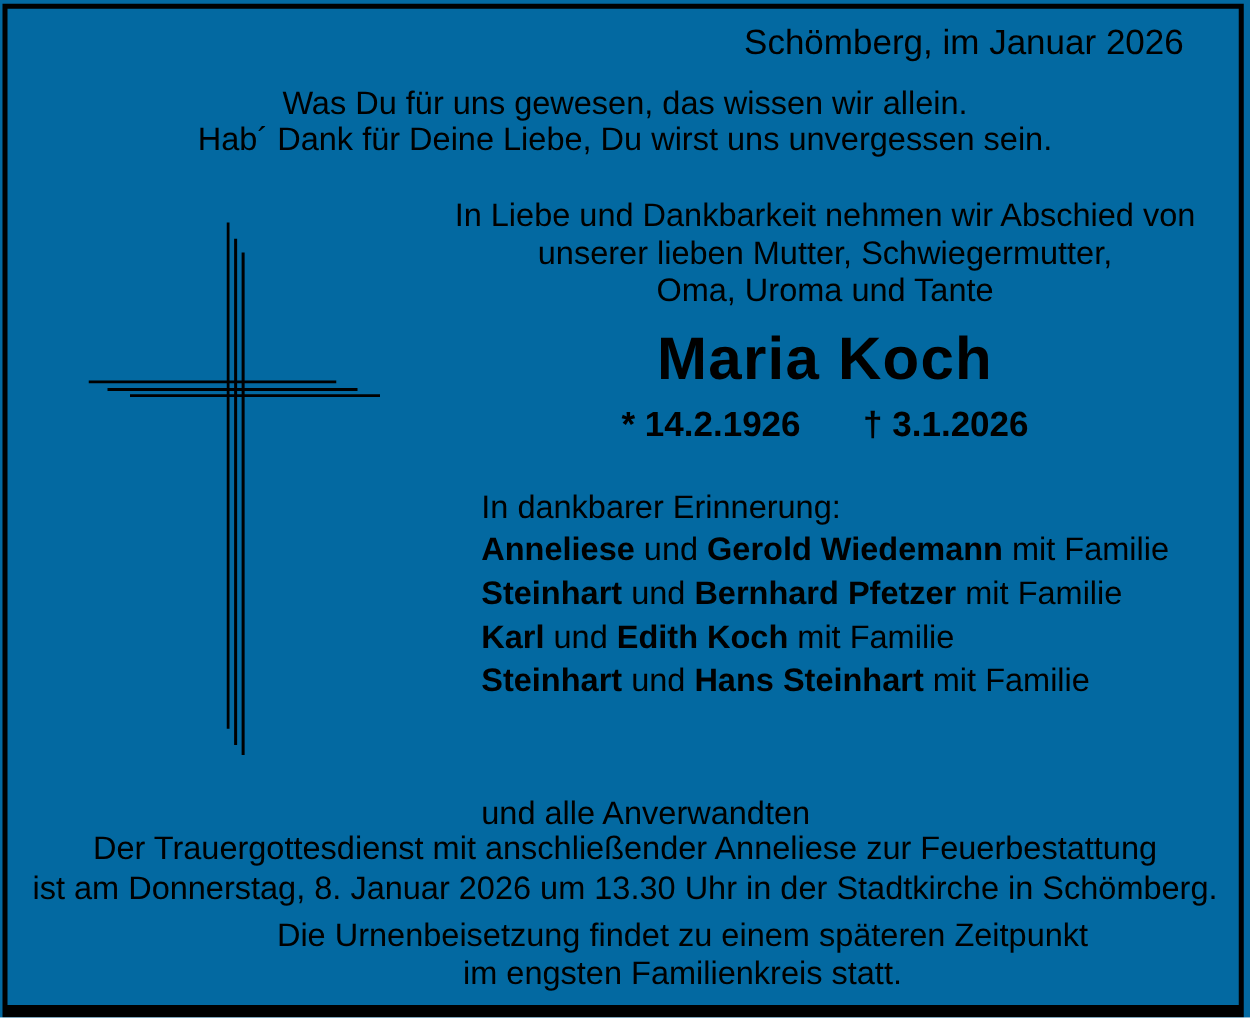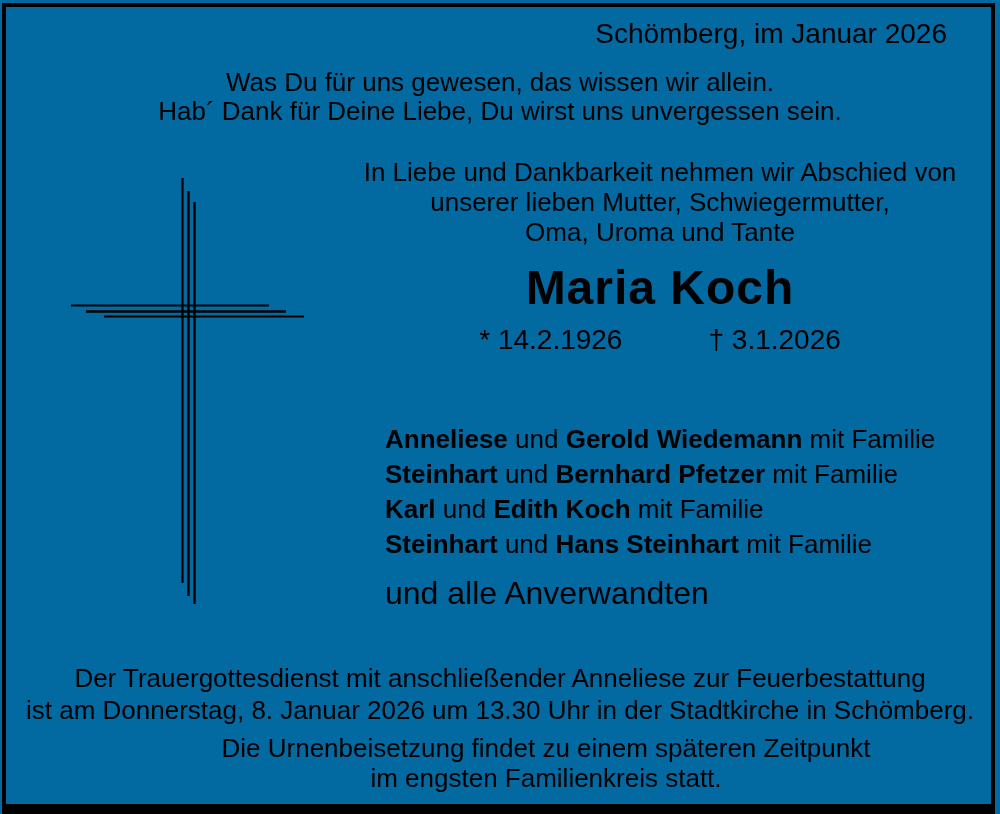--- a/index.html
+++ b/index.html
@@ -78,43 +78,43 @@
   .dates {
     position: absolute;
     top: 324px;
     left: 345px;
     width: 630px;
     text-align: center;
     font-size: 28px;
     line-height: 31px;
     white-space: nowrap;
   }
-  .dates .date-span { display: inline-block; margin: 0 43px; }
+  .dates .date-span { display: inline-block; margin: 0 25px; font-weight: bold; }
   .remembrance {
     position: absolute;
     top: 390px;
     left: 385px;
     font-size: 26px;
     line-height: 30px;
     white-space: nowrap;
   }
   .mourners {
     position: absolute;
     top: 422px;
     left: 385px;
     font-size: 26px;
     line-height: 35px;
     white-space: nowrap;
   }
   .mourners .bold { font-weight: bold; }
   .closing {
     position: absolute;
-    top: 578px;
+    top: 635px;
     left: 385px;
-    font-size: 32px;
+    font-size: 26px;
     line-height: 30px;
     white-space: nowrap;
   }
   .service {
     position: absolute;
     top: 662px;
     left: 0;
     width: 100%;
     text-align: center;
     font-size: 26px;
@@ -161,20 +161,21 @@
     <div>unserer lieben Mutter, Schwiegermutter,</div>
     <div>Oma, Uroma und Tante</div>
   </div>
 
   <div class="name">Maria Koch</div>
 
   <div class="dates">
     <span class="date-span">* 14.2.1926</span><span class="date-span">† 3.1.2026</span>
   </div>
 
+  <div class="remembrance">In dankbarer Erinnerung:</div>
 
   <div class="mourners">
     <div><span class="bold">Anneliese</span><span> und </span><span class="bold">Gerold Wiedemann</span><span> mit Familie</span></div>
     <div><span class="bold">Steinhart</span><span> und </span><span class="bold">Bernhard Pfetzer</span><span> mit Familie</span></div>
     <div><span class="bold">Karl</span><span> und </span><span class="bold">Edith Koch</span><span> mit Familie</span></div>
     <div><span class="bold">Steinhart</span><span> und </span><span class="bold">Hans Steinhart</span><span> mit Familie</span></div>
   </div>
 
   <div class="closing">und alle Anverwandten</div>
 

